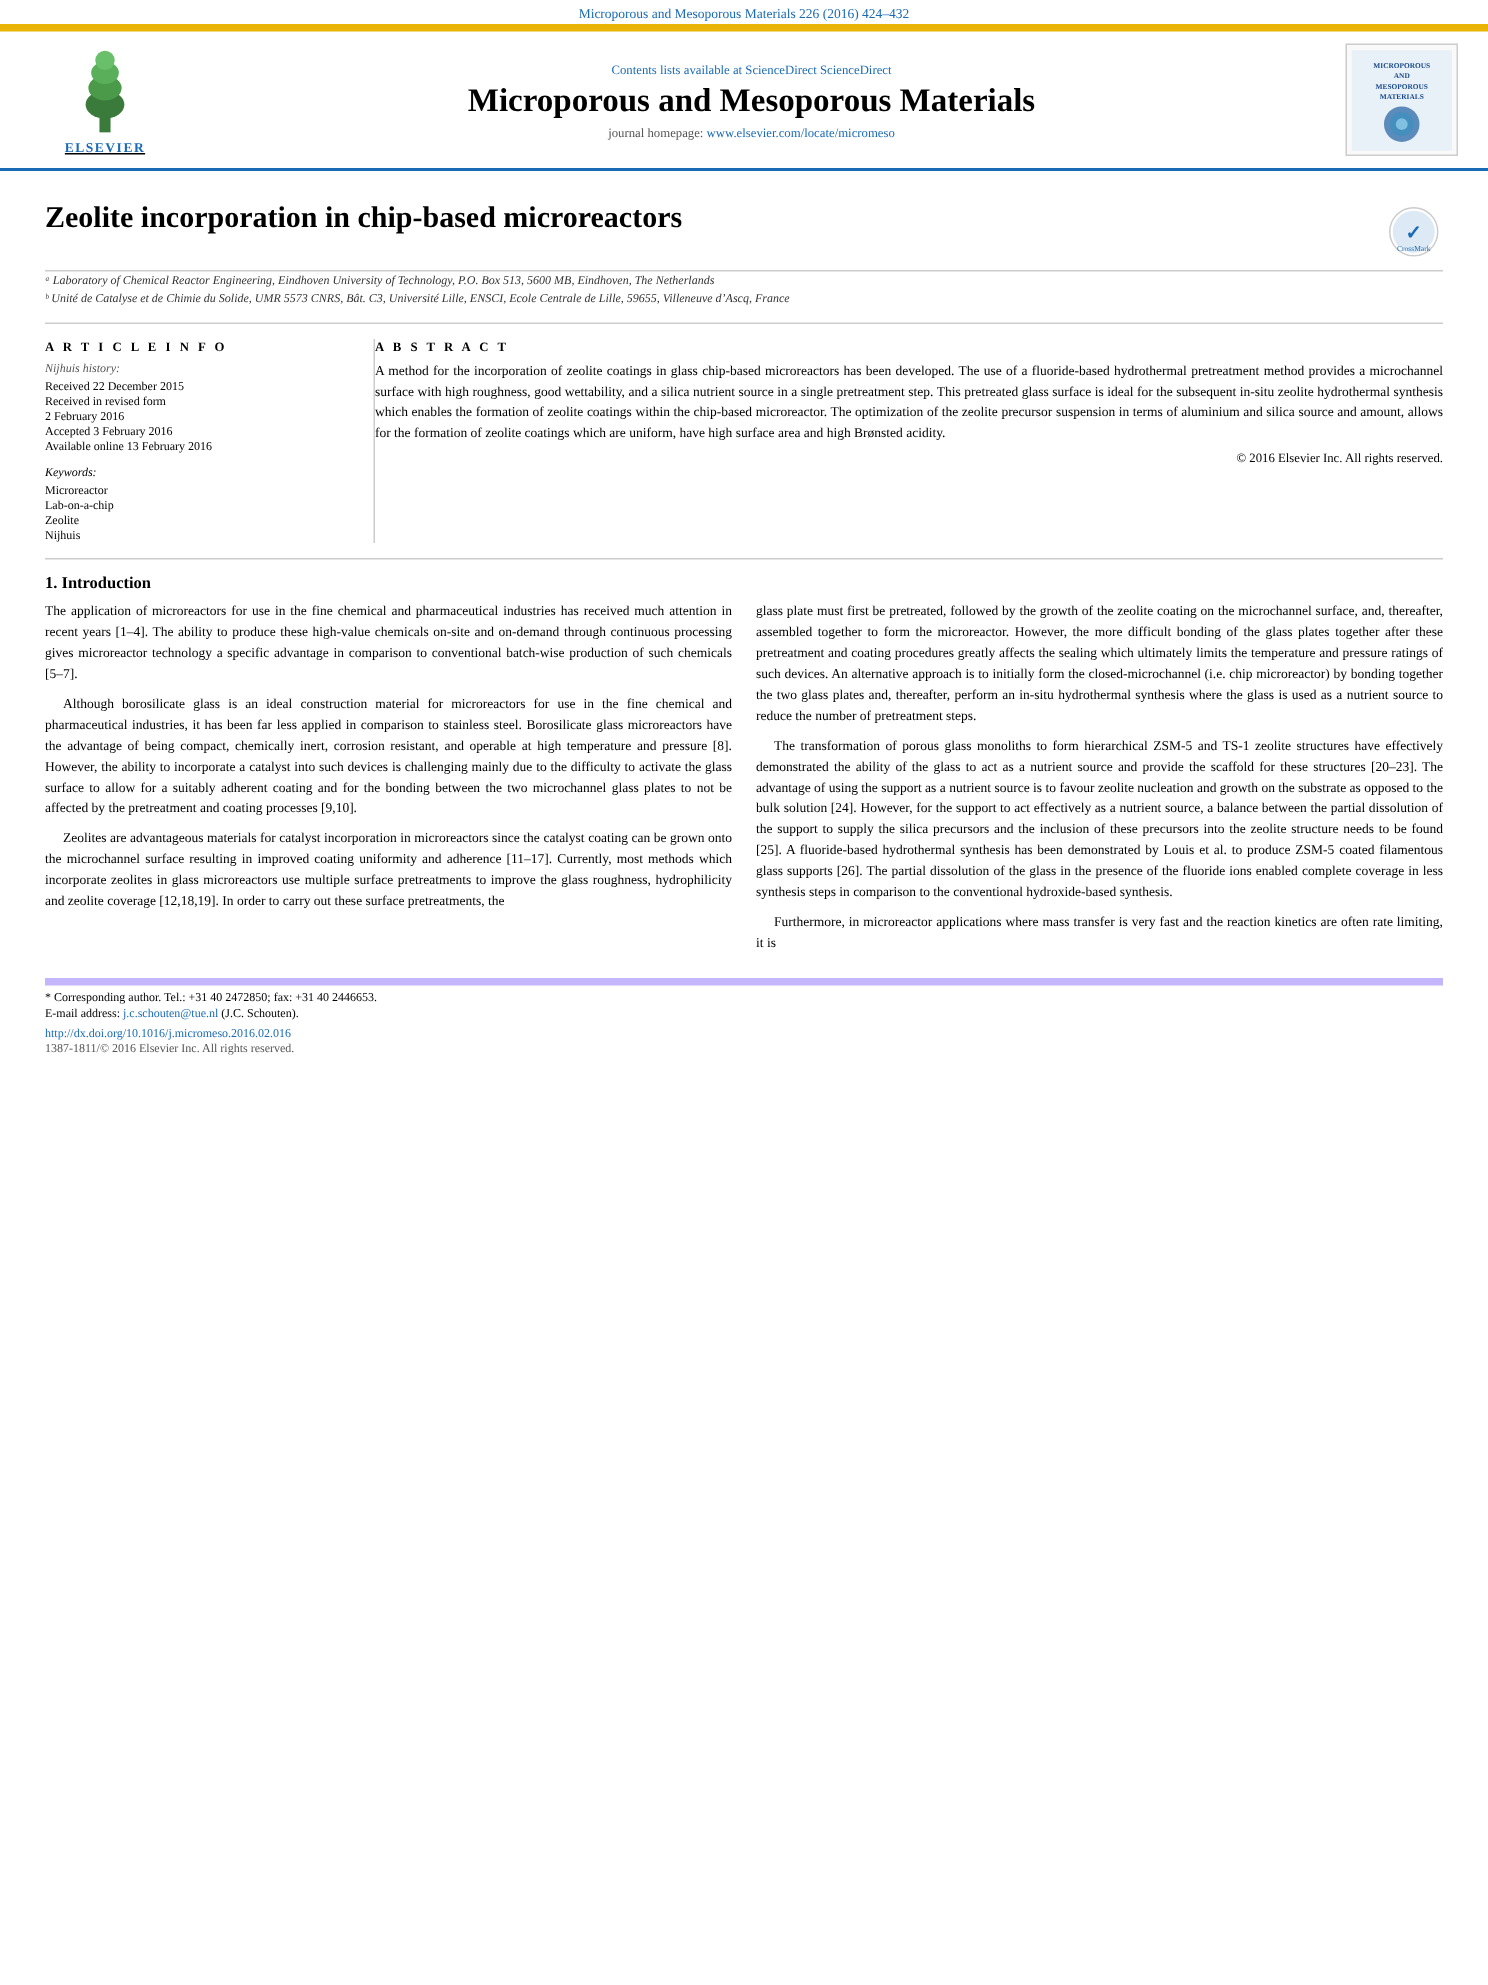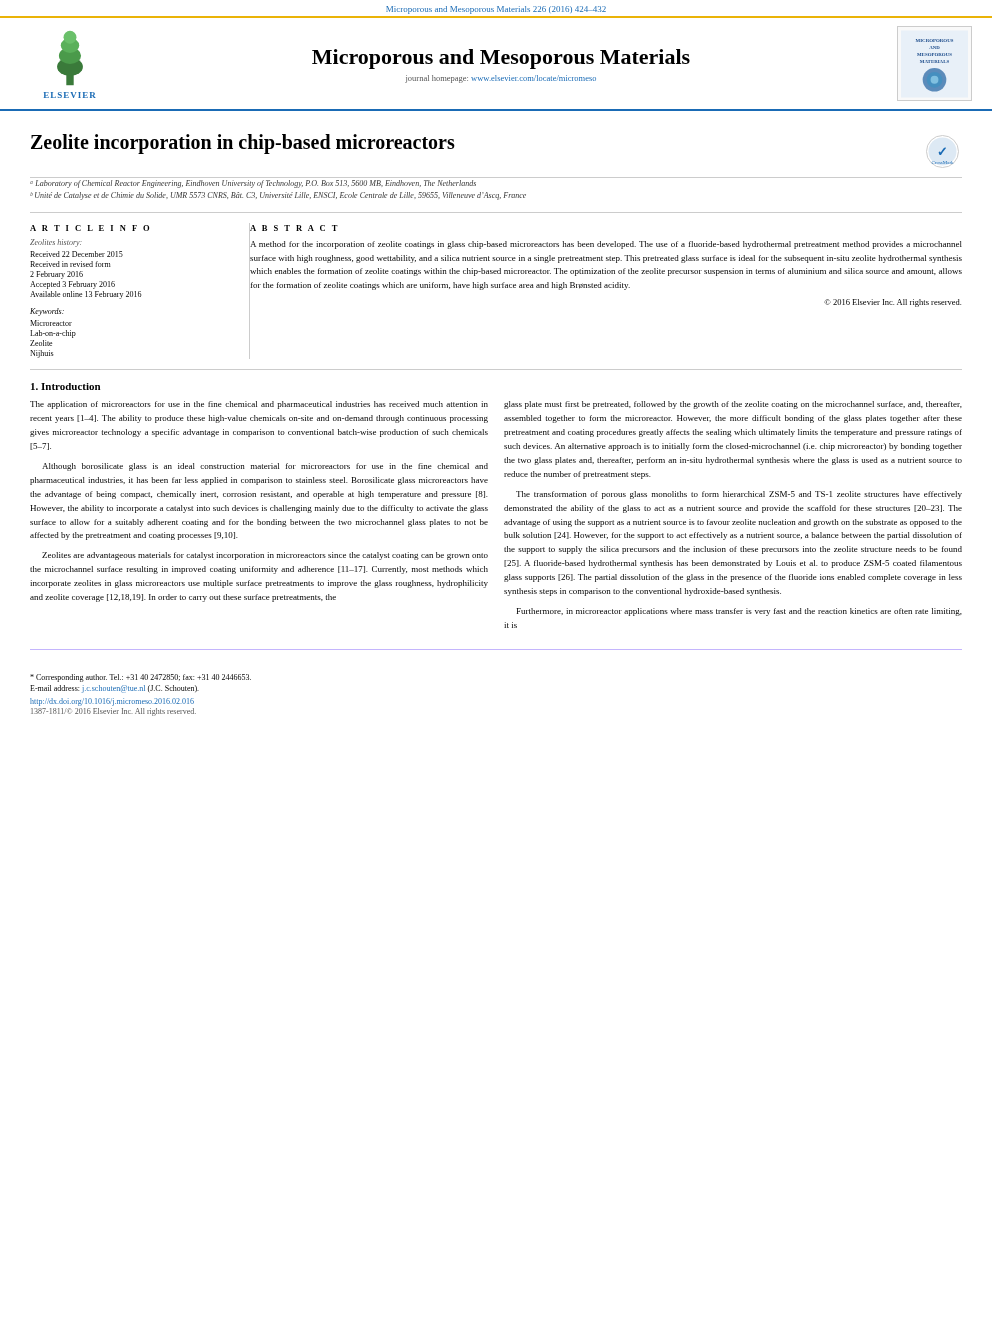--- a/index.html
+++ b/index.html
@@ -9,36 +9,37 @@
       color: #000;
       font-size: 10px;
       width: 992px;
       min-height: 1323px;
     }
     .top-bar {
       text-align: center;
       font-size: 9px;
       color: #1a6bb5;
       padding: 4px 0 2px 0;
-      border-bottom: 2px solid #eab308;
+      border-bottom: 5px solid #eab308;
     }
     .header-section {
       display: flex;
       align-items: center;
       padding: 8px 20px;
       border-bottom: 2px solid #1a6bb5;
     }
     .header-logo-left {
       width: 100px;
       min-width: 100px;
     }
     .elsevier-logo {
       display: flex;
       flex-direction: column;
       align-items: center;
+      text-decoration: underline;
     }
     .elsevier-tree {
       width: 60px;
       height: 60px;
     }
     .elsevier-text {
       font-size: 9px;
       color: #1a6bb5;
       font-weight: bold;
       letter-spacing: 1px;
@@ -210,23 +211,23 @@
       color: #000;
     }
     .body-col p {
       margin-bottom: 6px;
       text-indent: 12px;
     }
     .body-col p:first-child {
       text-indent: 0;
     }
     .footnote-section {
-      border-top: 1px solid #c4b5fd;
+      border-top: 5px solid #c4b5fd;
       margin-top: 10px;
-      padding-top: 23px;
+      padding-top: 3px;
     }
     .footnote-text {
       font-size: 8px;
       color: #000;
       margin-bottom: 2px;
     }
     .doi-line {
       font-size: 8px;
       color: #1a6bb5;
       margin-top: 4px;
@@ -256,20 +257,24 @@
         <ellipse cx="30" cy="42" rx="14" ry="10" fill="#3a7a3a"></ellipse>
         <ellipse cx="30" cy="30" rx="12" ry="9" fill="#4a9a4a"></ellipse>
         <ellipse cx="30" cy="19" rx="10" ry="8" fill="#5ab05a"></ellipse>
         <ellipse cx="30" cy="10" rx="7" ry="7" fill="#6ac06a"></ellipse>
       </svg>
       <div class="elsevier-text">ELSEVIER</div>
     </div>
   </div>
 
   <div class="header-center">
+    <div class="science-direct-link">
+      <span>Contents lists available at ScienceDirect</span>
+      <a href="#"> ScienceDirect</a>
+    </div>
     <div class="journal-title">Microporous and Mesoporous Materials</div>
     <div class="journal-homepage">
       <span>journal homepage:</span>
       <a href="#">www.elsevier.com/locate/micromeso</a>
     </div>
   </div>
 
   <div class="header-logo-right">
     <div class="right-logo-box">
       <svg width="68" height="68" viewBox="0 0 68 68">
@@ -307,21 +312,21 @@
   </div>
 
   <hr class="divider">
 
   <div class="two-col">
 
     <div class="col-left">
       <div class="section-heading">A R T I C L E   I N F O</div>
 
       <div class="article-info-block">
-        <div class="info-label">Zeolites history:</div>
+        <div class="info-label">Nijhuis history:</div>
         <div class="info-row">Received 22 December 2015</div>
         <div class="info-row">Received in revised form</div>
         <div class="info-row">2 February 2016</div>
         <div class="info-row">Accepted 3 February 2016</div>
         <div class="info-row">Available online 13 February 2016</div>
       </div>
 
       <div class="keywords-block">
         <div class="kw-label">Keywords:</div>
         <div class="kw-item">Microreactor</div>

